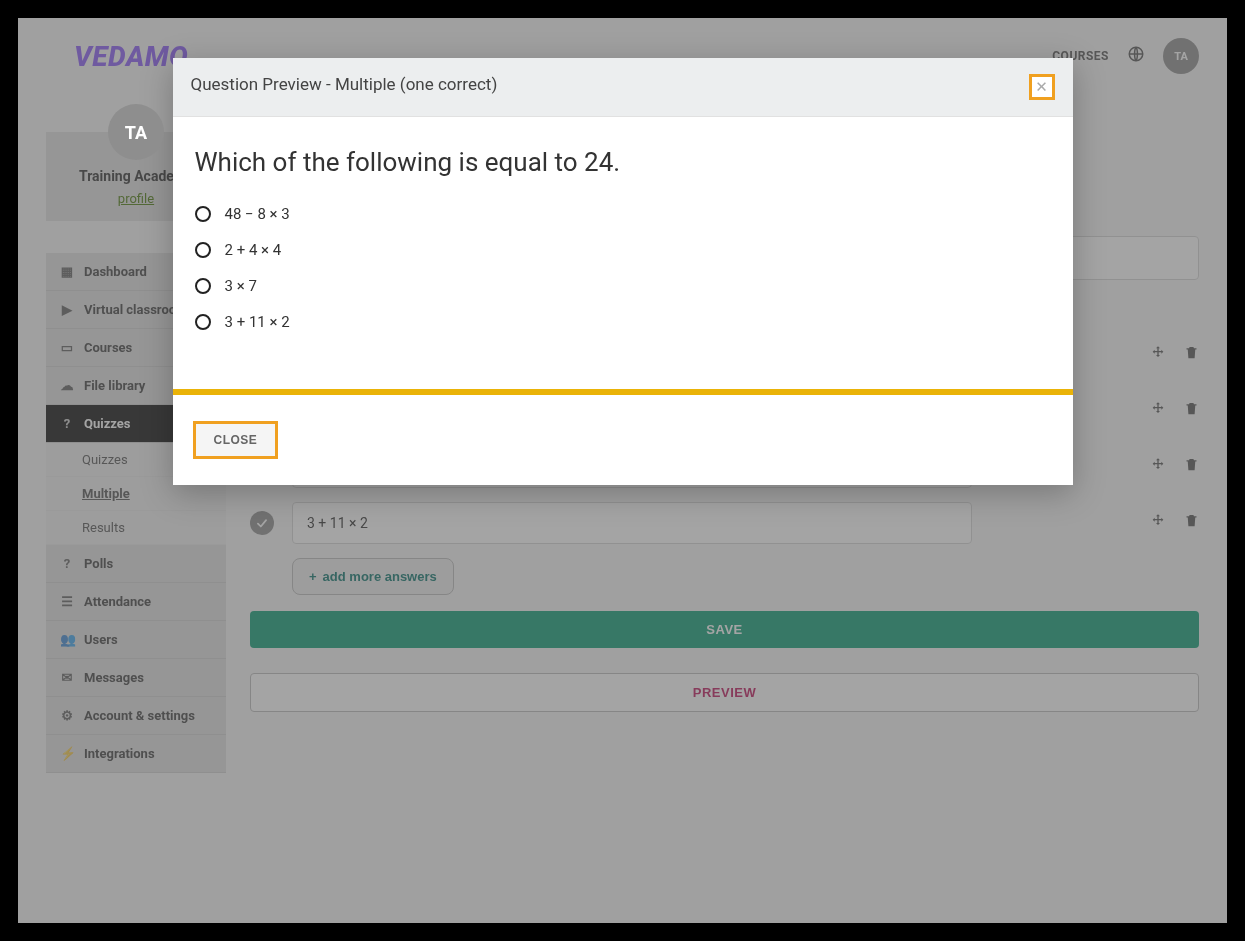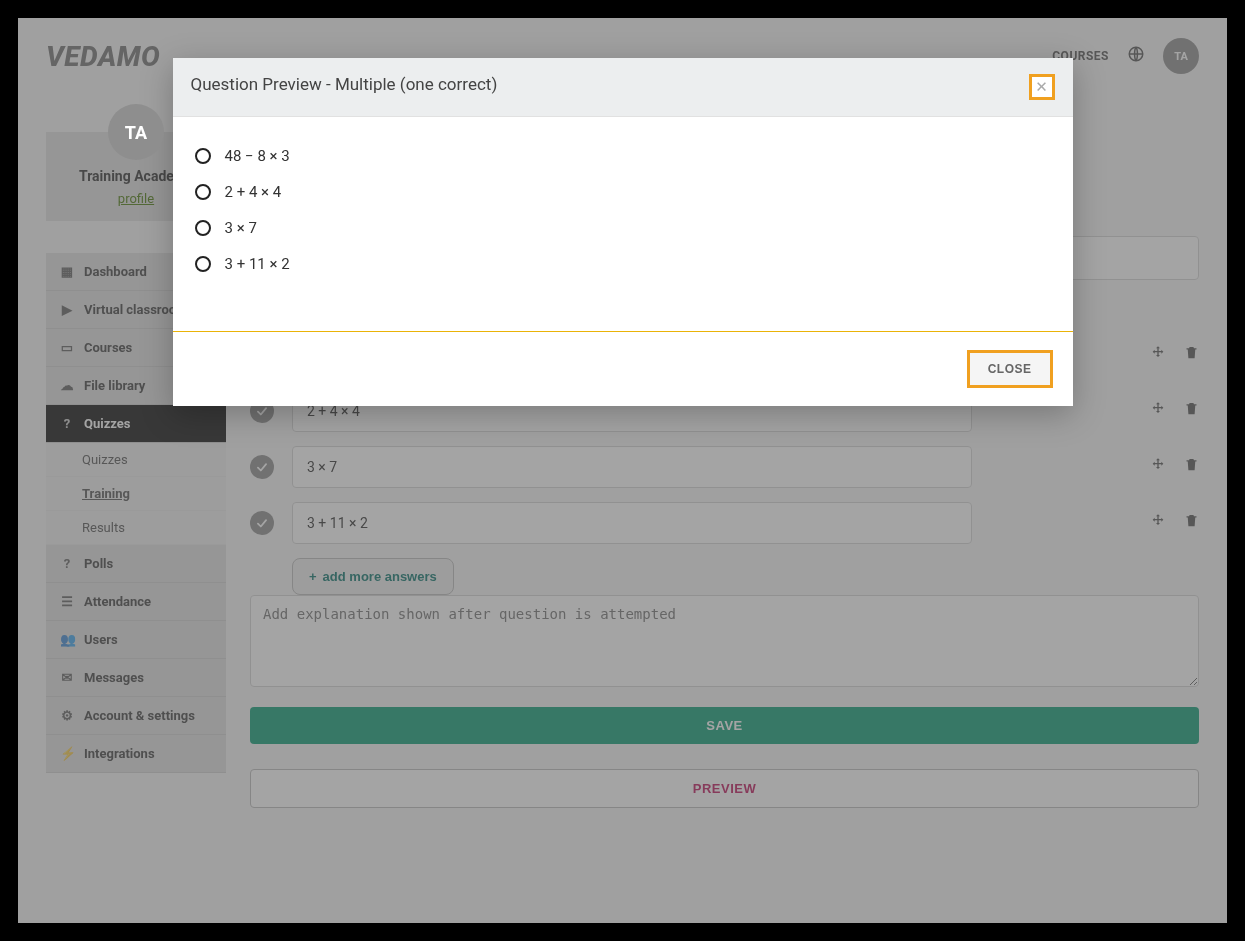--- a/index.html
+++ b/index.html
@@ -25,22 +25,23 @@
     display: flex;
     align-items: center;
     justify-content: space-between;
     padding: 12px 28px 0 28px;
     height: 64px;
   }
   .logo {
     font-weight: 800;
     font-size: 28px;
     letter-spacing: 0.5px;
-    color: #737373;
+    color: #8b5cf6;
     font-style: italic;
+    margin-left: 28px;
   }
   .top-right { display: flex; align-items: center; gap: 18px; }
   .top-right span.nav { font-size: 12px; font-weight: 700; color: #555; letter-spacing: 0.5px; }
   .globe { font-size: 16px; color: #555; }
   .avatar-sm {
     width: 36px; height: 36px; border-radius: 50%;
     background: #8e8e8e; color: #fff; display: flex;
     align-items: center; justify-content: center;
     font-size: 11px; font-weight: 700;
   }
@@ -165,22 +166,22 @@
   }
   .modal-body { padding: 30px 22px 40px 22px; }
   .q-text { font-size: 26px; color: #333; margin-bottom: 28px; }
   .opt-row { display: flex; align-items: center; gap: 14px; margin-bottom: 18px; }
   .radio-o {
     width: 16px; height: 16px; border: 2.5px solid #222;
     border-radius: 50%; flex-shrink: 0;
   }
   .opt-text { font-size: 15px; color: #333; }
   .modal-footer {
-    border-top: 1px solid #eab308; padding: 18px 20px;
-    display: flex; justify-content: flex-end;
+    border-top: 6px solid #eab308; padding: 26px 20px;
+    display: flex; justify-content: flex-start;
   }
   .btn-close {
     border: 3px solid #f0a020; background: #f5f5f5;
     padding: 9px 18px; font-size: 12px; font-weight: 700;
     color: #666; letter-spacing: 0.5px; cursor: pointer;
   }
 </style>
 </head>
 <body>
 
@@ -224,21 +225,21 @@
           </li>
         <li class="nav-item">
             <span class="ico">☁</span>
             <span>File library</span>
           </li>
         <li class="nav-item active">
             <span class="ico">?</span>
             <span>Quizzes</span>
           </li>
         <li class="nav-sub"><span>Quizzes</span></li>
-        <li class="nav-sub active"><span>Training</span></li>
+        <li class="nav-sub active"><span>Multiple</span></li>
         <li class="nav-sub"><span>Results</span></li>
         <li class="nav-item">
             <span class="ico">?</span>
             <span>Polls</span>
           </li>
         <li class="nav-item">
             <span class="ico">☰</span>
             <span>Attendance</span>
           </li>
         <li class="nav-item">
@@ -328,37 +329,37 @@
                 </svg></span>
               <span class="ico"><svg width="15" height="15" viewBox="0 0 24 24" fill="#555">
                   <path d="M6 7h12l-1 14H7L6 7zm3-4h6l1 2h4v2H4V5h4l1-2z"></path>
                 </svg></span>
             </div>
           </div>
         </div>
 
       <button class="add-more"><span class="plus">+</span><span>add more answers</span></button>
 
-      <textarea class="feedback-ta" placeholder="Add explanation shown after question is attempted" style=""></textarea>
 
       <div class="btn-row">
         <button class="btn-save">SAVE</button>
         <button class="btn-preview">PREVIEW</button>
       </div>
     </main>
   </div>
 </div>
 
 <div class="overlay">
   <div class="modal">
     <div class="modal-header">
       <div class="modal-title">Question Preview - Multiple (one correct)</div>
       <div class="close-x">✕</div>
     </div>
     <div class="modal-body">
+      <div class="q-text">Which of the following is equal to 24.</div>
       <div id="modal-options">
           <div class="opt-row">
             <div class="radio-o"></div>
             <div class="opt-text">48 − 8 × 3</div>
           </div>
           <div class="opt-row">
             <div class="radio-o"></div>
             <div class="opt-text">2 + 4 × 4</div>
           </div>
           <div class="opt-row">

